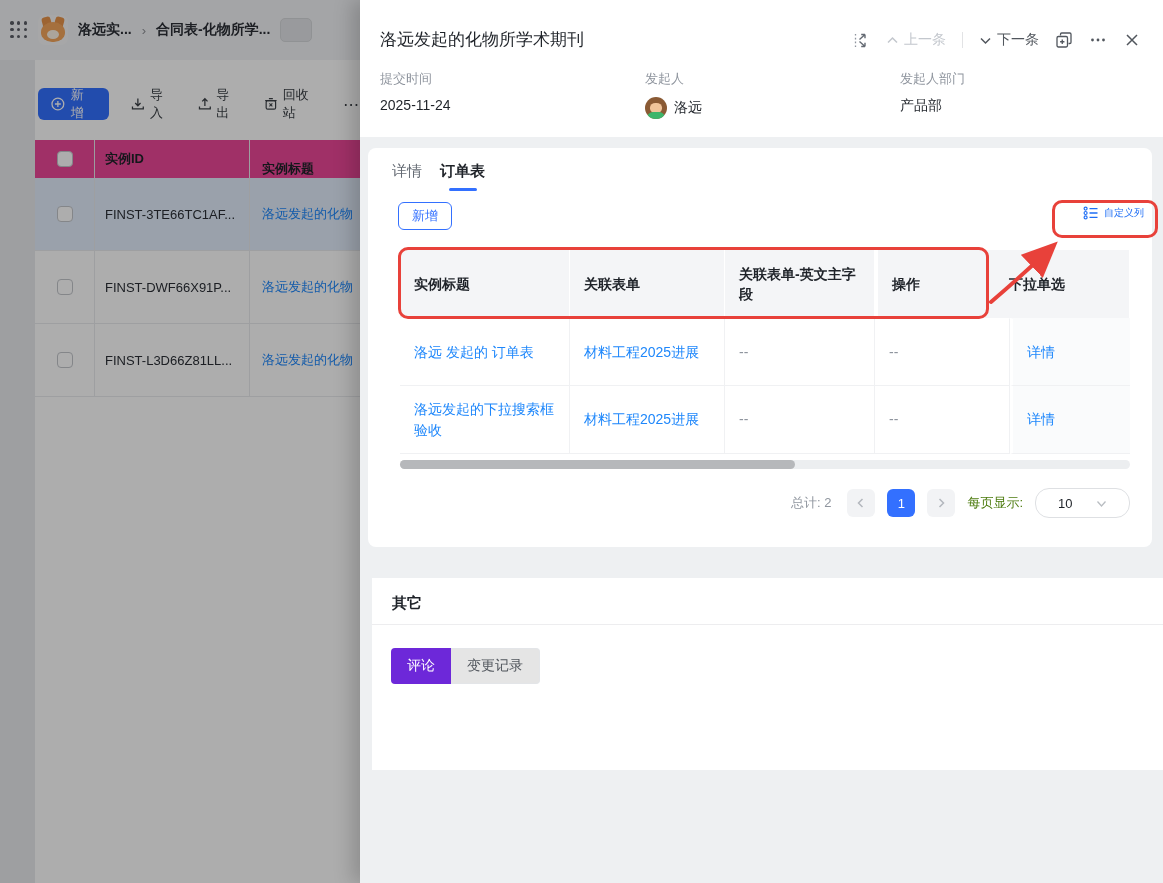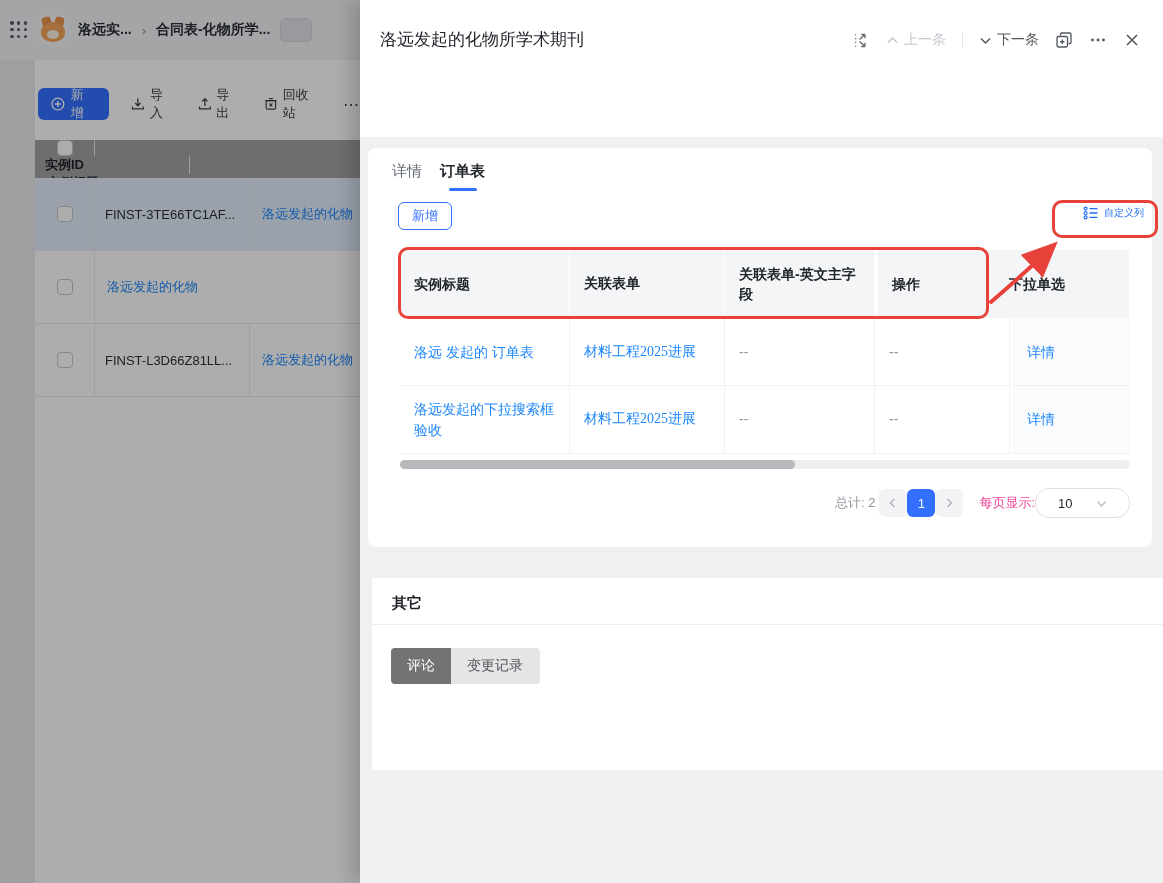--- a/index.html
+++ b/index.html
@@ -28,21 +28,21 @@
   .dd-chip .tri { width:0; height:0; border-left:5px solid transparent; border-right:5px solid transparent; border-top:6px solid #4f5ае0; border-top-color:#4f545c; }
 
   #left-card { left:35px; top:60px; width:325px; height:823px; background:#ffffff; }
   #left-toolbar { left:3px; top:28px; height:32px; display:flex; align-items:center; gap:22px; }
   .btn-primary-solid { display:flex; align-items:center; gap:6px; background:#3370ff; color:#fff; font-size:13px; border-radius:6px; padding:0 13px; height:32px; }
   .tool-item { display:flex; align-items:center; gap:5px; color:#3b4046; font-size:13px; }
   .tool-item svg { display:block; }
   .more-dots { color:#3b4046; font-size:16px; letter-spacing:1px; }
 
   #left-table { left:0px; top:80px; width:325px; }
-  .lt-header { display:flex; background:#a3a3a3; height:38px; align-items:flex-start; font-weight:700; font-size:13px;flex-direction:column; }
+  .lt-header { display:flex; background:#ec4899; height:38px; align-items:flex-end; font-weight:700; font-size:13px; }
   .lt-row { display:flex; align-items:center; height:73px; border-bottom:1px solid #e9ebee; background:#fff; font-size:13px; }
   .lt-row.selected { background:#e3eefc; }
   .lt-c0 { width:60px; display:flex; justify-content:center; border-right:1px solid #e9ebee; align-self:stretch; align-items:center; }
   .lt-header .lt-c0 { border-right-color:#e6e8ea; }
   .lt-c1 { width:155px; padding-left:10px; border-right:1px solid #e9ebee; align-self:stretch; display:flex; align-items:center; color:#2b2f36; }
   .lt-c2 { flex:1; padding-left:12px; white-space:nowrap; overflow:hidden; }
   .lt-c2 a, .link { color:#1e87fb; text-decoration:none; }
   .checkbox { width:16px; height:16px; border:1.5px solid #c3c6cb; border-radius:4px; background:#fff; }
 
   #left-mask { left:0; top:0; width:360px; height:883px; background:rgba(0,0,0,0.32); z-index:10; }
@@ -74,39 +74,39 @@
   .btn-outline { position:absolute; left:30px; top:54px; height:28px; padding:0 13px; border:1px solid #3370ff; color:#3370ff; font-size:13px; border-radius:6px; display:flex; align-items:center; background:#fff; }
   #customize-cols { position:absolute; right:8px; top:58px; display:flex; align-items:center; gap:6px; color:#1e6ef5; font-size:10px; }
 
   #sub-table { position:absolute; left:32px; top:102px; width:730px; font-size:14px; }
   .st-row { display:flex; }
   .st-head { background:#f4f5f7; font-weight:700; }
   .st-head .st-cell { border-right:1px solid #fff; display:flex; align-items:center; }
   .st-body .st-cell { border-right:1px solid #f0f1f3; border-bottom:1px solid #f0f1f3; display:flex; align-items:center; }
   .st-body .st-row:first-child .st-cell { border-top:1px solid #f0f1f3; border-top-color:transparent; }
   .st-cell { padding:10px 14px; min-height:68px; line-height:1.45; }
-  .w0{width:170px;} .w1{width:155px;font-family:Liberation Serif, serif;} .w2{width:150px;} .w3{width:135px;}
+  .w0{width:170px;} .w1{width:155px;} .w2{width:150px;} .w3{width:135px;}
   .w4{width:120px; border-left:3px solid #fff; border-right:none !important;}
   .st-body .w4 { background:#fafbfc; }
   .dash { color:#8f959e; }
   #h-scrollbar { position:absolute; left:32px; top:312px; width:730px; height:9px; border-radius:5px; background:#eceef0; }
   #h-scrollbar .thumb { position:absolute; left:0; top:0; width:395px; height:9px; border-radius:5px; background:#b6b8bb; }
-  #pagination { position:absolute; right:22px; top:340px; height:30px; display:flex; align-items:center; gap:0; font-size:13px; }
+  #pagination { position:absolute; right:22px; top:340px; height:30px; display:flex; align-items:center; gap:12px; font-size:13px; }
   .pg-total { color:#8f959e; margin-right:4px; }
   .pg-btn { width:28px; height:28px; border-radius:6px; background:#f2f3f5; display:flex; align-items:center; justify-content:center; color:#b3b7bd; font-size:14px; }
   .pg-page { width:28px; height:28px; border-radius:6px; background:#3370ff; color:#fff; display:flex; align-items:center; justify-content:center; font-size:13px; }
-  .pg-size-label { color:#ec4899; margin-left:16px; }
+  .pg-size-label { color:#4d7c0f; }
   .pg-select { width:95px; height:30px; border:1px solid #dee0e3; border-radius:14px; background:#fff; display:flex; align-items:center; justify-content:space-between; padding:0 22px; color:#1f2329; }
 
   #section-other { position:absolute; left:12px; top:441px; width:803px; height:192px; background:#fff; }
   #other-heading { position:absolute; left:20px; top:16px; font-size:15px; font-weight:700; }
   #other-divider { position:absolute; left:0; top:46px; width:803px; height:1px; background:#ededef; }
   #seg-tabs { position:absolute; left:19px; top:70px; display:flex; height:36px; font-size:14px; }
   .seg { display:flex; align-items:center; padding:0 16px; }
-  .seg.active { background:#737373; color:#fff; border-radius:4px 0 0 4px; }
+  .seg.active { background:#6d28d9; color:#fff; border-radius:4px 0 0 4px; }
   .seg.plain { background:#e5e5e5; color:#51565d; border:1px solid #e3e5e8; border-left:none; border-radius:0 4px 4px 0; }
   #comment-input { position:absolute; left:18px; top:126px; width:752px; height:35px; border:1px solid #dee0e3; border-radius:6px; padding:0 12px; font-size:14px; color:#1f2329; font-family:inherit; background:#fff; }
   #comment-input::placeholder { color:#b9bdc2; }
 
   
   .anno-rect { border:3px solid #e8413a; border-radius:10px; z-index:60; pointer-events:none; }
   #anno-svg { left:0; top:0; width:1163px; height:883px; z-index:60; pointer-events:none; }
 </style>
 </head>
 <body>
@@ -186,20 +186,21 @@
         <div class="lt-c0">
             <span class="checkbox"></span>
           </div>
         <div class="lt-c1">FINST-3TE66TC1AF...</div>
         <div class="lt-c2"><a href="#">洛远发起的化物</a></div>
       </div>
       <div class="lt-row">
         <div class="lt-c0">
             <span class="checkbox"></span>
           </div>
+        <div class="lt-c1">FINST-DWF66X91P...</div>
         <div class="lt-c2"><a href="#">洛远发起的化物</a></div>
       </div>
       <div class="lt-row">
         <div class="lt-c0">
             <span class="checkbox"></span>
           </div>
         <div class="lt-c1">FINST-L3D66Z81LL...</div>
         <div class="lt-c2"><a href="#">洛远发起的化物</a></div>
       </div>
     </div>
@@ -247,20 +248,40 @@
           <circle cx="14.5" cy="9" r="1.4" fill="#51565d"></circle>
         </svg>
     </span>
     <span class="hd-icon">
       <svg width="16" height="16" viewBox="0 0 16 16">
           <path d="M3 3l10 10M13 3L3 13" stroke="#51565d" stroke-width="1.5"></path>
         </svg>
     </span>
   </div>
 
+  <div id="meta-row" class="abs">
+    <div class="meta-col" style="left:0;">
+      <div class="meta-label">提交时间</div>
+      <div class="meta-value">2025-11-24</div>
+    </div>
+    <div class="meta-col" style="left:265px;">
+      <div class="meta-label">发起人</div>
+      <div class="meta-value">
+        <span class="avatar">
+            <span class="skin"></span>
+            <span class="shirt"></span>
+          </span>
+        <span>洛远</span>
+      </div>
+    </div>
+    <div class="meta-col" style="left:520px;">
+      <div class="meta-label">发起人部门</div>
+      <div class="meta-value">产品部</div>
+    </div>
+  </div>
 
   <div id="drawer-body" class="abs">
 
     <div id="card1" class="abs">
       <div class="tabs">
         <div class="tab">详情</div>
         <div class="tab active">
           <span>订单表</span>
           <span class="tab-underline"></span>
         </div>

